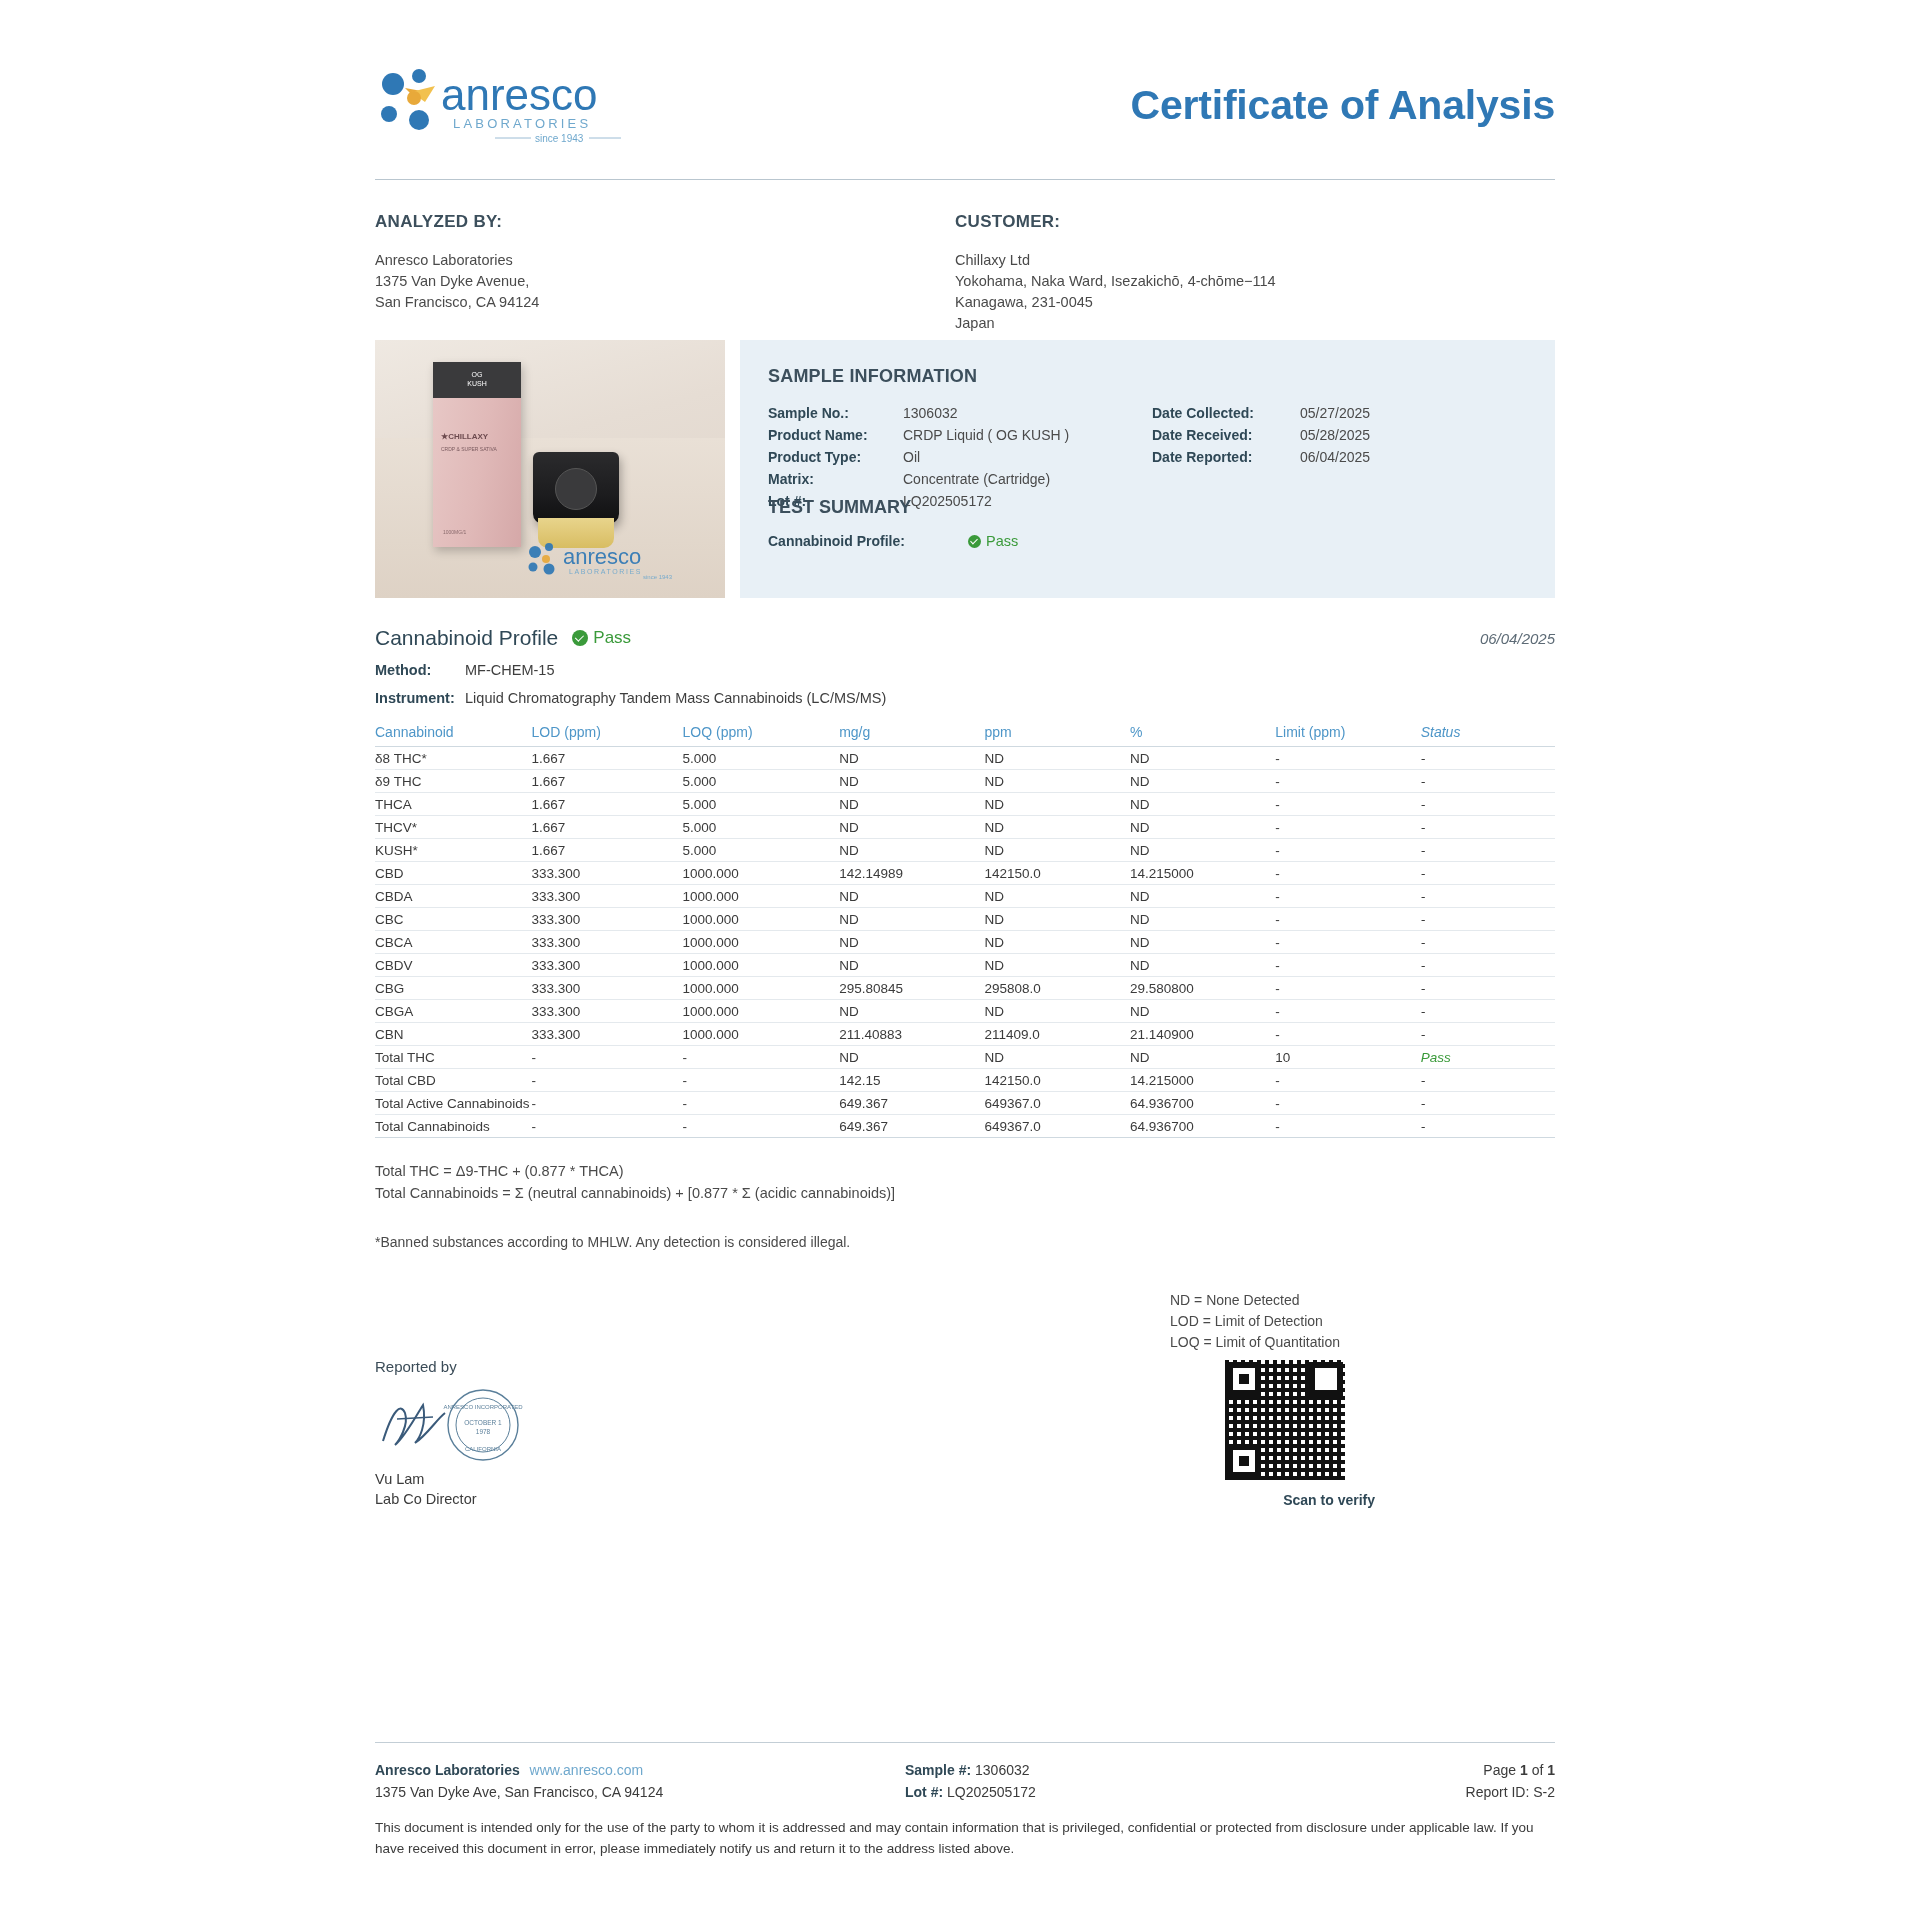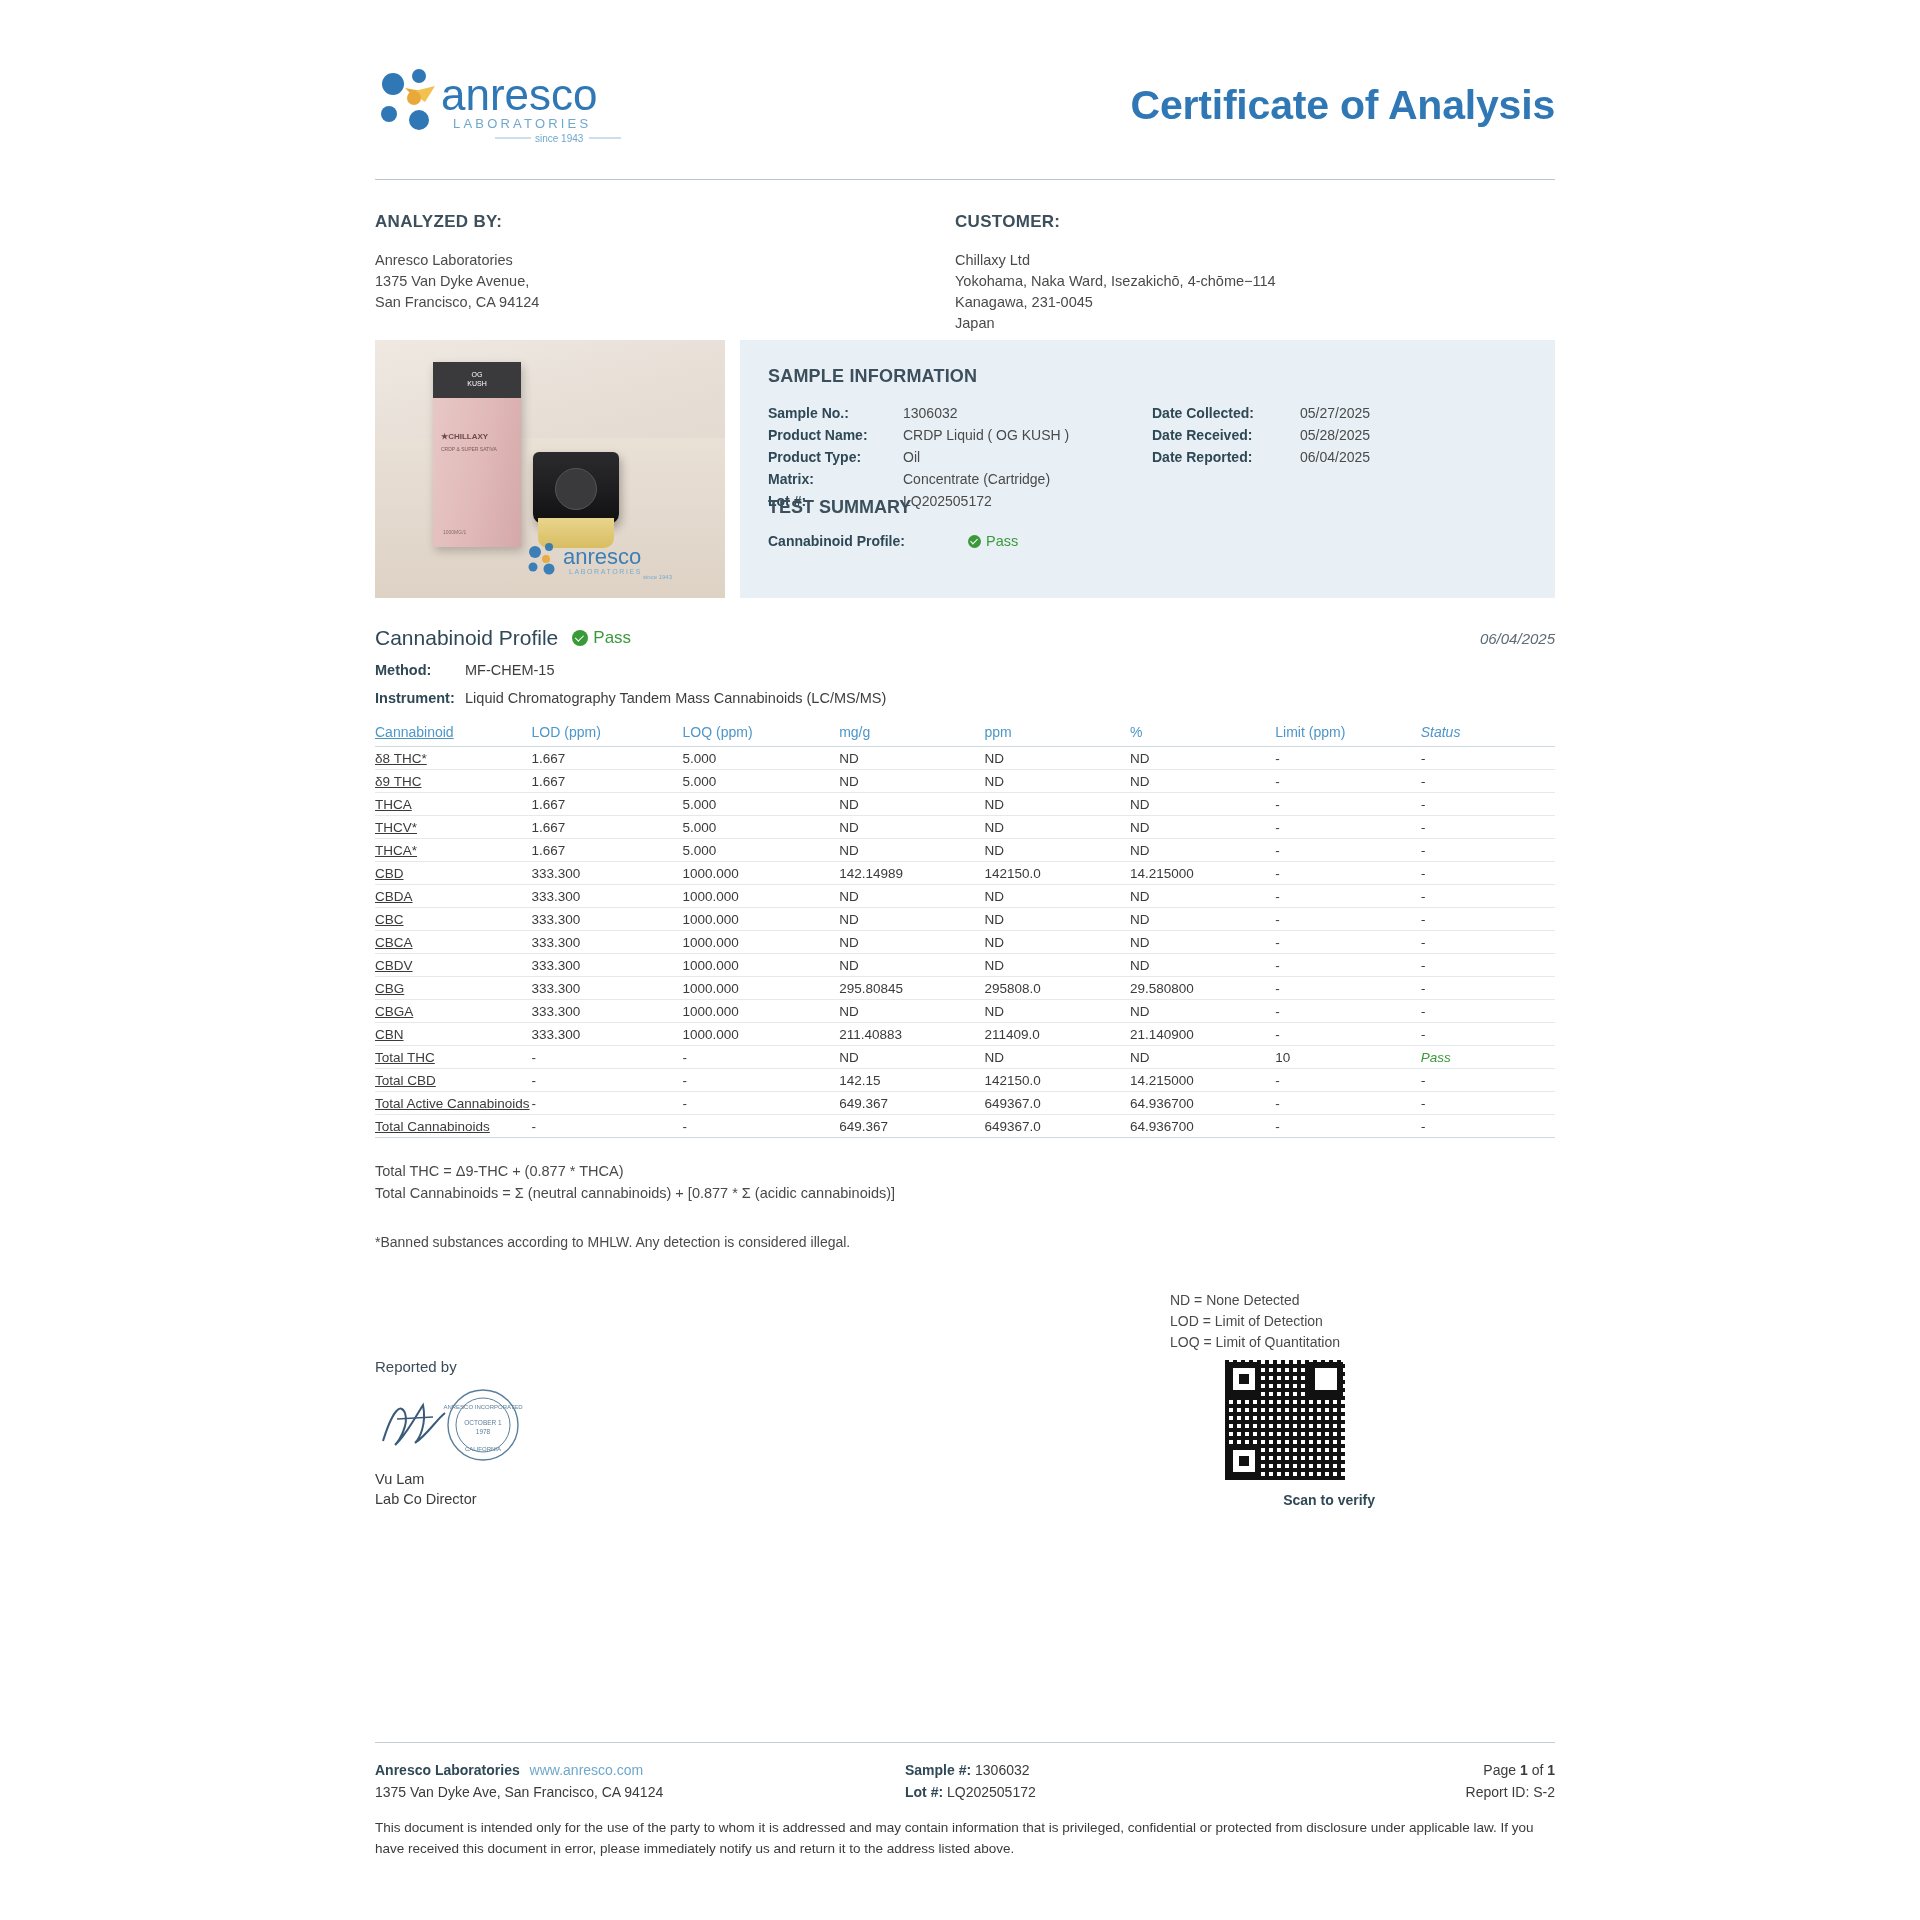--- a/index.html
+++ b/index.html
@@ -265,21 +265,21 @@
     font-size: 14px;
     padding: 0 0 6px 0;
     border-bottom: 1px solid #cfd9e0;
   }
   table.results tbody td {
     padding: 3.5px 0;
     border-bottom: 1px solid #e4e9ed;
     vertical-align: top;
   }
   table.results tbody tr:last-child td { border-bottom: 1px solid #cfd9e0; }
-  .c-name { width: 140px; text-decoration: underline; }
+  .c-name { width: 140px; }
   .c-lod  { width: 135px; }
   .c-loq  { width: 140px; }
   .c-mgg  { width: 130px; }
   .c-ppm  { width: 130px; }
   .c-pct  { width: 130px; }
   .c-lim  { width: 130px; text-align: left; }
   .c-sta  { width: 120px; text-align: left; }
   th.c-lim, td.c-lim { padding-left: 90px; }
   th.c-sta, td.c-sta { padding-left: 30px; font-style: italic; }
   .status-pass { color: #3a9a3a; }
@@ -576,21 +576,21 @@
                 <td class="c-name">THCV*</td>
                 <td class="c-lod">1.667</td>
                 <td class="c-loq">5.000</td>
                 <td class="c-mgg">ND</td>
                 <td class="c-ppm">ND</td>
                 <td class="c-pct">ND</td>
                 <td class="c-lim">-</td>
                 <td class="c-sta">-</td>
               </tr>
               <tr>
-                <td class="c-name">THCA*</td>
+                <td class="c-name">KUSH*</td>
                 <td class="c-lod">1.667</td>
                 <td class="c-loq">5.000</td>
                 <td class="c-mgg">ND</td>
                 <td class="c-ppm">ND</td>
                 <td class="c-pct">ND</td>
                 <td class="c-lim">-</td>
                 <td class="c-sta">-</td>
               </tr>
               <tr>
                 <td class="c-name">CBD</td>

